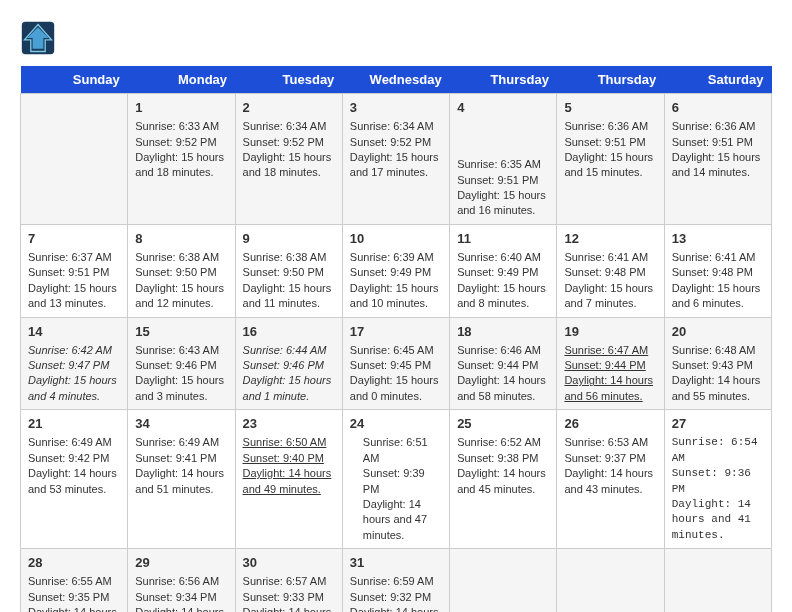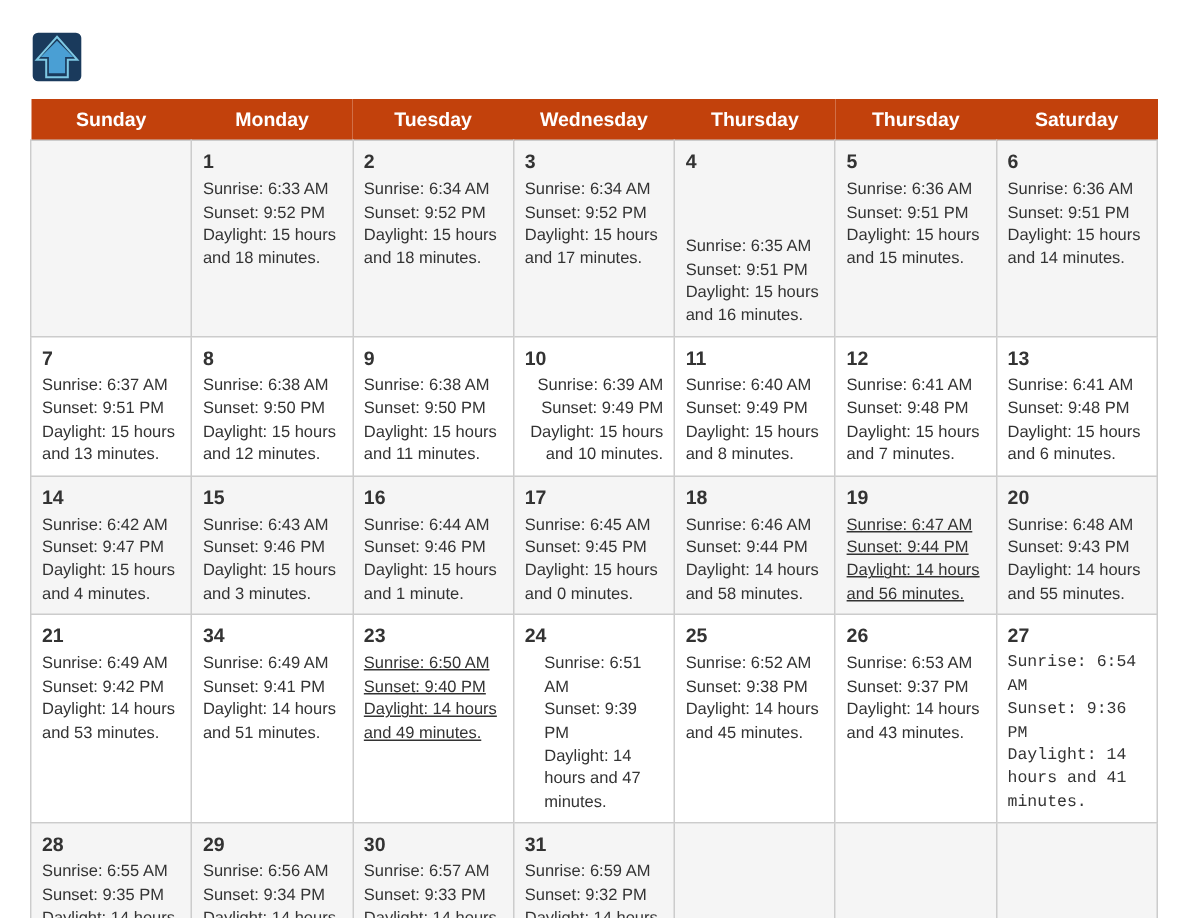--- a/index.html
+++ b/index.html
@@ -43,23 +43,23 @@
     .location {
       font-size: 16px;
       color: #333;
     }
     table {
       width: 100%;
       border-collapse: collapse;
       font-size: 11px;
     }
     thead tr th {
-      background-color: #c2410c;
+      background-color: #1d4ed8;
       color: #fff;
-      text-align: center;
+      text-align: right;
       padding: 6px 8px;
       font-size: 13px;
       font-weight: bold;
     }
     tbody tr td {
       border: 1px solid #ccc;
       padding: 5px 7px;
       vertical-align: top;
       min-height: 80px;
       width: 107px;
@@ -170,21 +170,21 @@
 Daylight: 15 hours and 12 minutes.</div>
         </td>
         <td>
           <span class="day-number">9</span>
           <div class="cell-content" style="white-space: pre-line;">Sunrise: 6:38 AM
 Sunset: 9:50 PM
 Daylight: 15 hours and 11 minutes.</div>
         </td>
         <td>
           <span class="day-number">10</span>
-          <div class="cell-content" style="white-space: pre-line; text-align: right;">Sunrise: 6:39 AM
+          <div class="cell-content" style="white-space: pre-line;">Sunrise: 6:39 AM
 Sunset: 9:49 PM
 Daylight: 15 hours and 10 minutes.</div>
         </td>
         <td>
           <span class="day-number">11</span>
           <div class="cell-content" style="white-space: pre-line;">Sunrise: 6:40 AM
 Sunset: 9:49 PM
 Daylight: 15 hours and 8 minutes.</div>
         </td>
         <td>
@@ -196,33 +196,33 @@
         <td>
           <span class="day-number">13</span>
           <div class="cell-content" style="white-space: pre-line;">Sunrise: 6:41 AM
 Sunset: 9:48 PM
 Daylight: 15 hours and 6 minutes.</div>
         </td>
       </tr>
       <tr>
         <td>
           <span class="day-number">14</span>
-          <div class="cell-content" style="white-space: pre-line;">Sunrise: 6:42 AM
+          <div class="cell-content" style="white-space: pre-line; font-style: italic;">Sunrise: 6:42 AM
 Sunset: 9:47 PM
 Daylight: 15 hours and 4 minutes.</div>
         </td>
         <td>
           <span class="day-number">15</span>
           <div class="cell-content" style="white-space: pre-line;">Sunrise: 6:43 AM
 Sunset: 9:46 PM
 Daylight: 15 hours and 3 minutes.</div>
         </td>
         <td>
           <span class="day-number">16</span>
-          <div class="cell-content" style="white-space: pre-line;">Sunrise: 6:44 AM
+          <div class="cell-content" style="white-space: pre-line; font-style: italic;">Sunrise: 6:44 AM
 Sunset: 9:46 PM
 Daylight: 15 hours and 1 minute.</div>
         </td>
         <td>
           <span class="day-number">17</span>
           <div class="cell-content" style="white-space: pre-line;">Sunrise: 6:45 AM
 Sunset: 9:45 PM
 Daylight: 15 hours and 0 minutes.</div>
         </td>
         <td>

